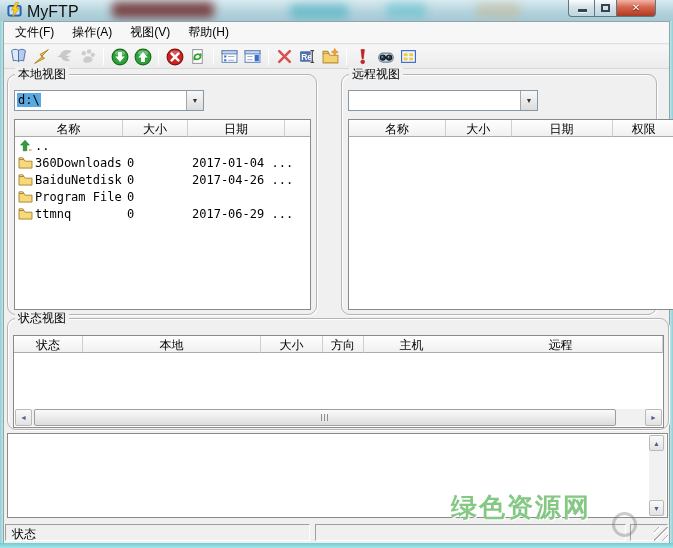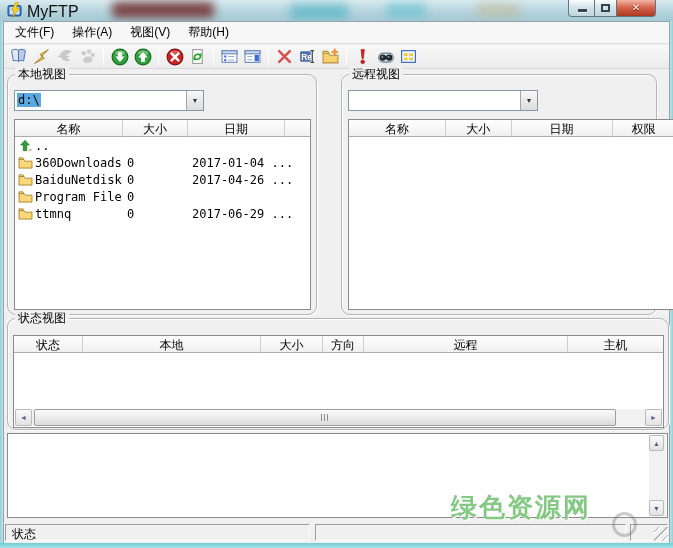--- a/index.html
+++ b/index.html
@@ -363,22 +363,22 @@
     </div>
 
     <div class="groupbox gb-status">
       <span class="gb-label">状态视图</span>
       <div class="listview lv-status">
         <div class="lv-header">
           <div class="hc" style="width:69px;">状态</div>
           <div class="hc" style="width:178px;">本地</div>
           <div class="hc" style="width:62px;">大小</div>
           <div class="hc" style="width:41px;">方向</div>
+          <div class="hc fill">主机</div>
           <div class="hc" style="width:204px;">远程</div>
-          <div class="hc fill">主机</div>
         </div>
         <div class="hscroll">
           <div class="sbtn">◄</div>
           <div class="track">
             <div class="thumb"></div>
           </div>
           <div class="sbtn">►</div>
         </div>
       </div>
     </div>

